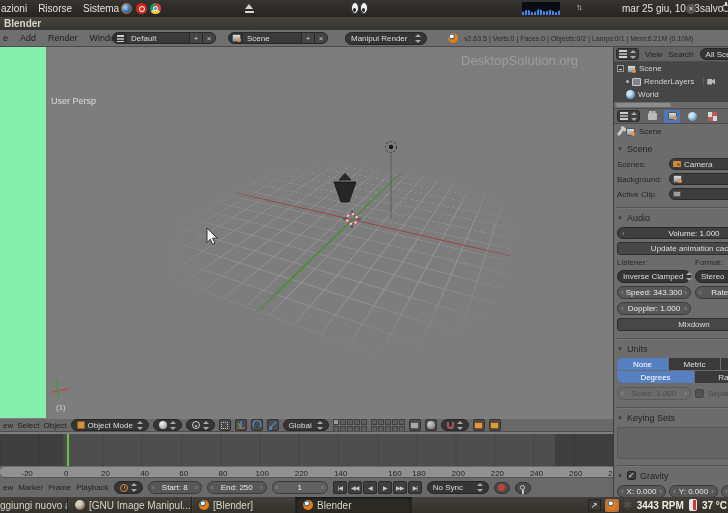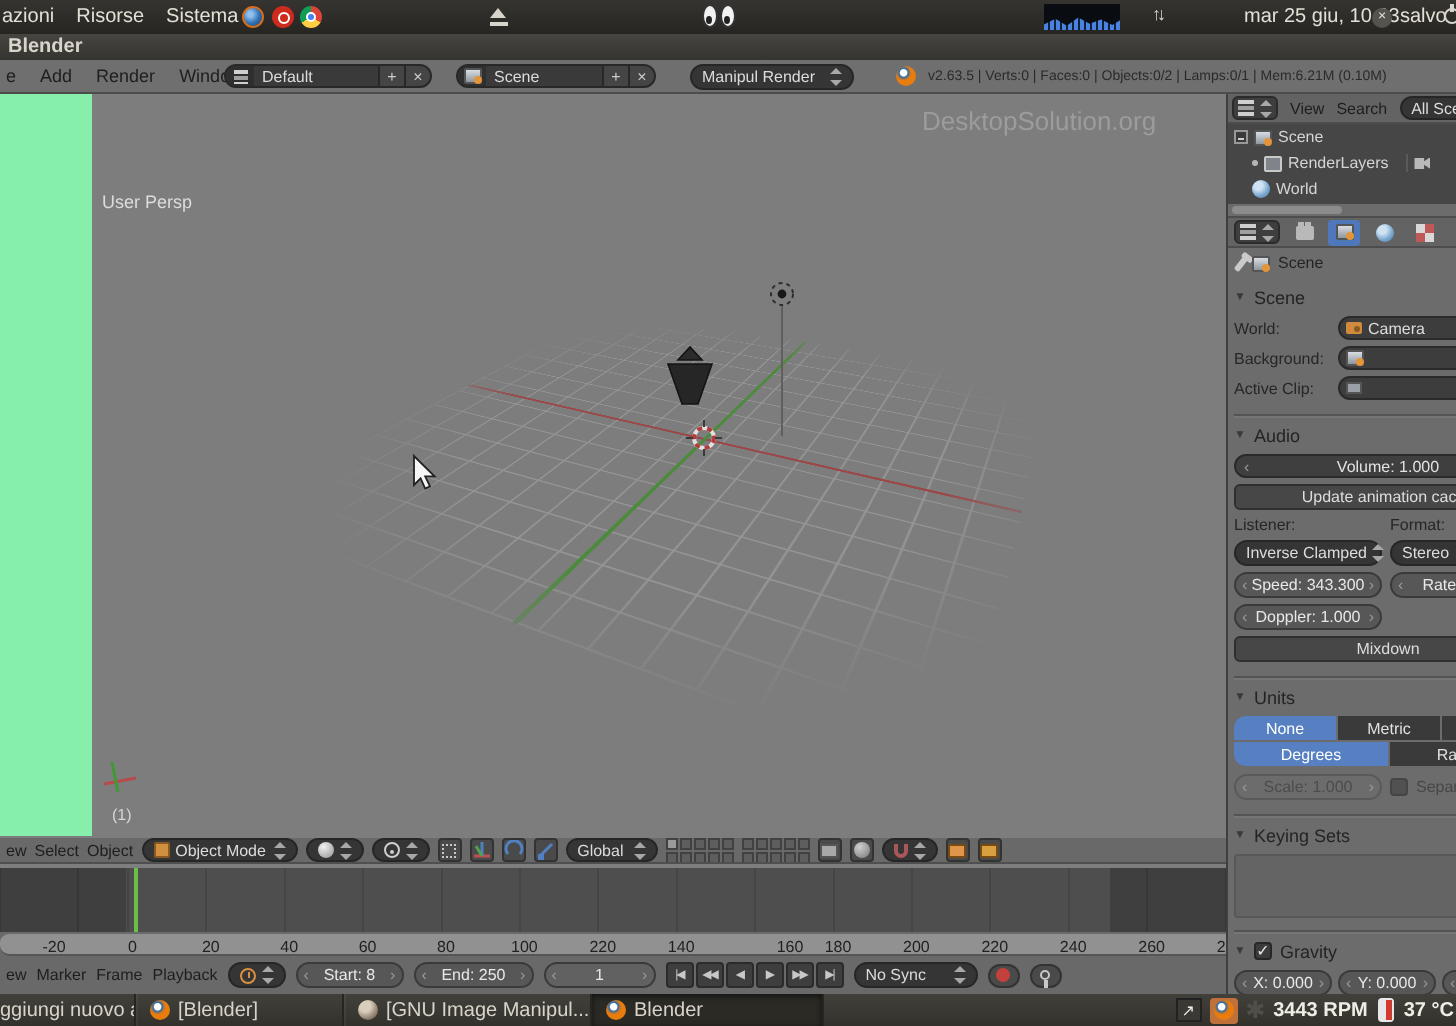--- a/index.html
+++ b/index.html
@@ -486,21 +486,21 @@
     </div>
 
     <div class="props">
 
       <div class="panel">
         <div class="phead">
             <span class="tri">▼</span>
             <span>Scene</span>
           </div>
         <div class="frow">
-          <span class="plabel">World:</span>
+          <span class="plabel">Scenes:</span>
           <div class="objfield">
               <span class="ico-cam"></span>
               <span>Camera</span>
             </div>
         </div>
         <div class="frow">
           <span class="plabel">Background:</span>
           <div class="objfield">
               <span class="ico-scene"></span>
             </div>
@@ -608,27 +608,27 @@
         </div>
       </div>
 
     </div>
   </div>
 
   <div class="taskbar">
     <div class="task t1">
         <span>ggiungi nuovo arti...</span>
       </div>
+    <div class="task t2">
+        <span class="gimp-ico"></span>
+        <span>[GNU Image Manipul...</span>
+      </div>
     <div class="task t3">
         <span class="blogo" style="flex:none;"></span>
         <span>[Blender]</span>
-      </div>
-    <div class="task t2">
-        <span class="gimp-ico"></span>
-        <span>[GNU Image Manipul...</span>
       </div>
     <div class="task t4 active">
         <span class="blogo" style="flex:none;"></span>
         <span>Blender</span>
       </div>
     <div class="tb-right">
       <span class="tb-ico1">↗</span>
       <span class="tb-ico2">
           <span class="blogo"></span>
         </span>

